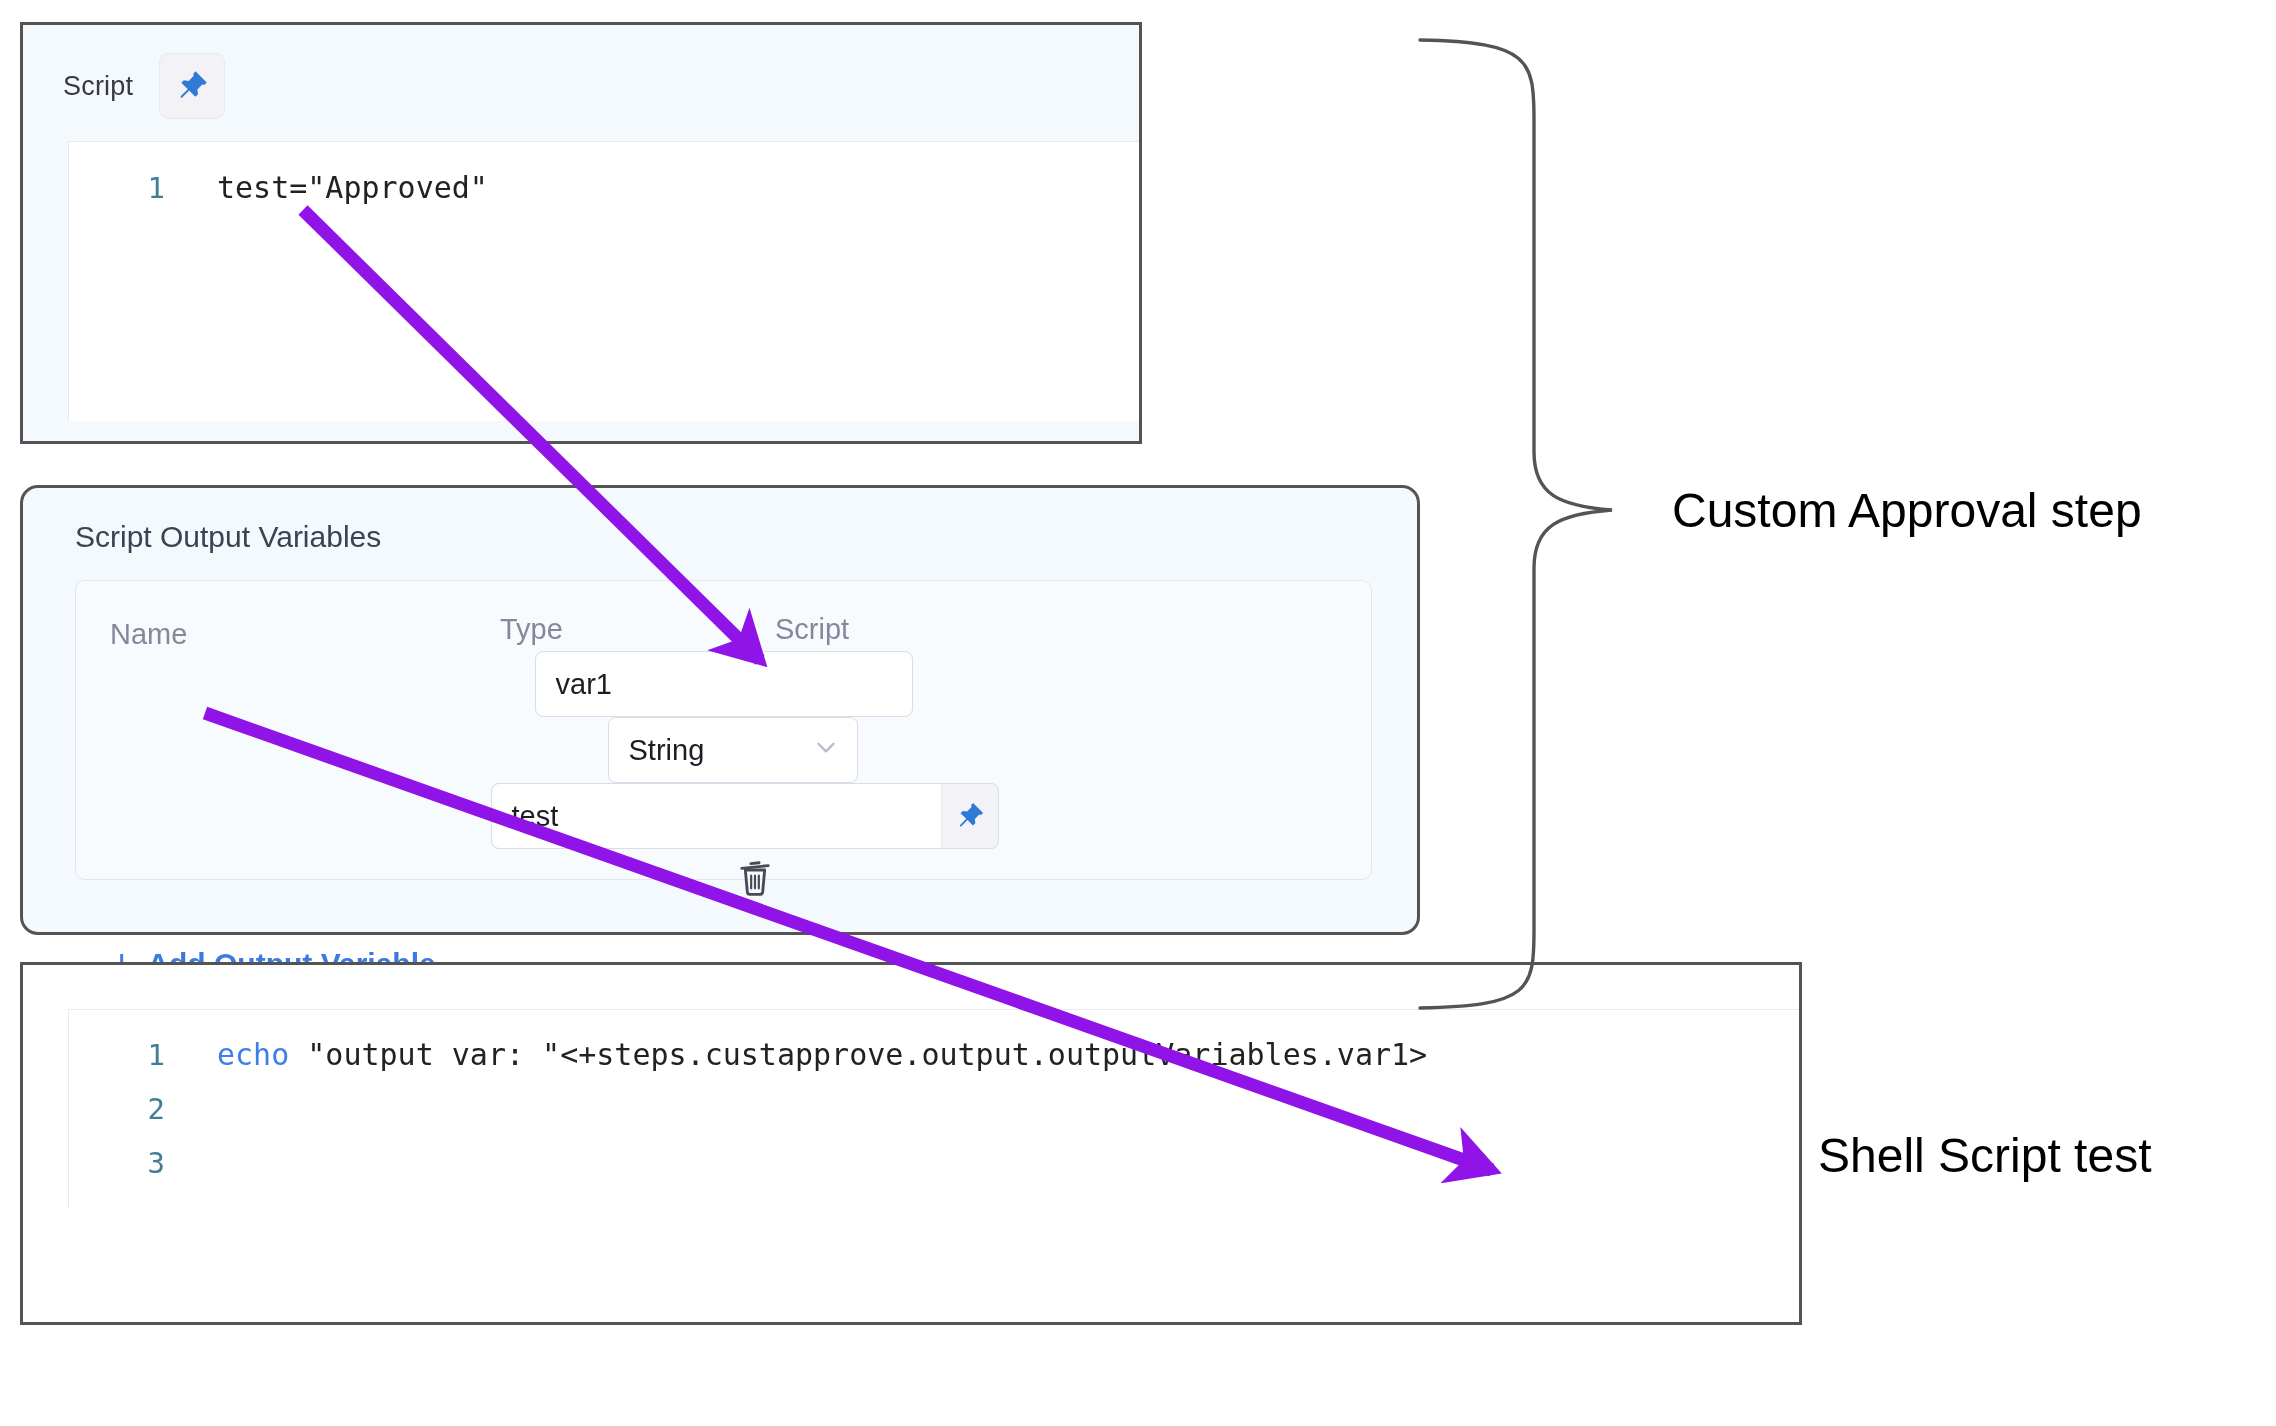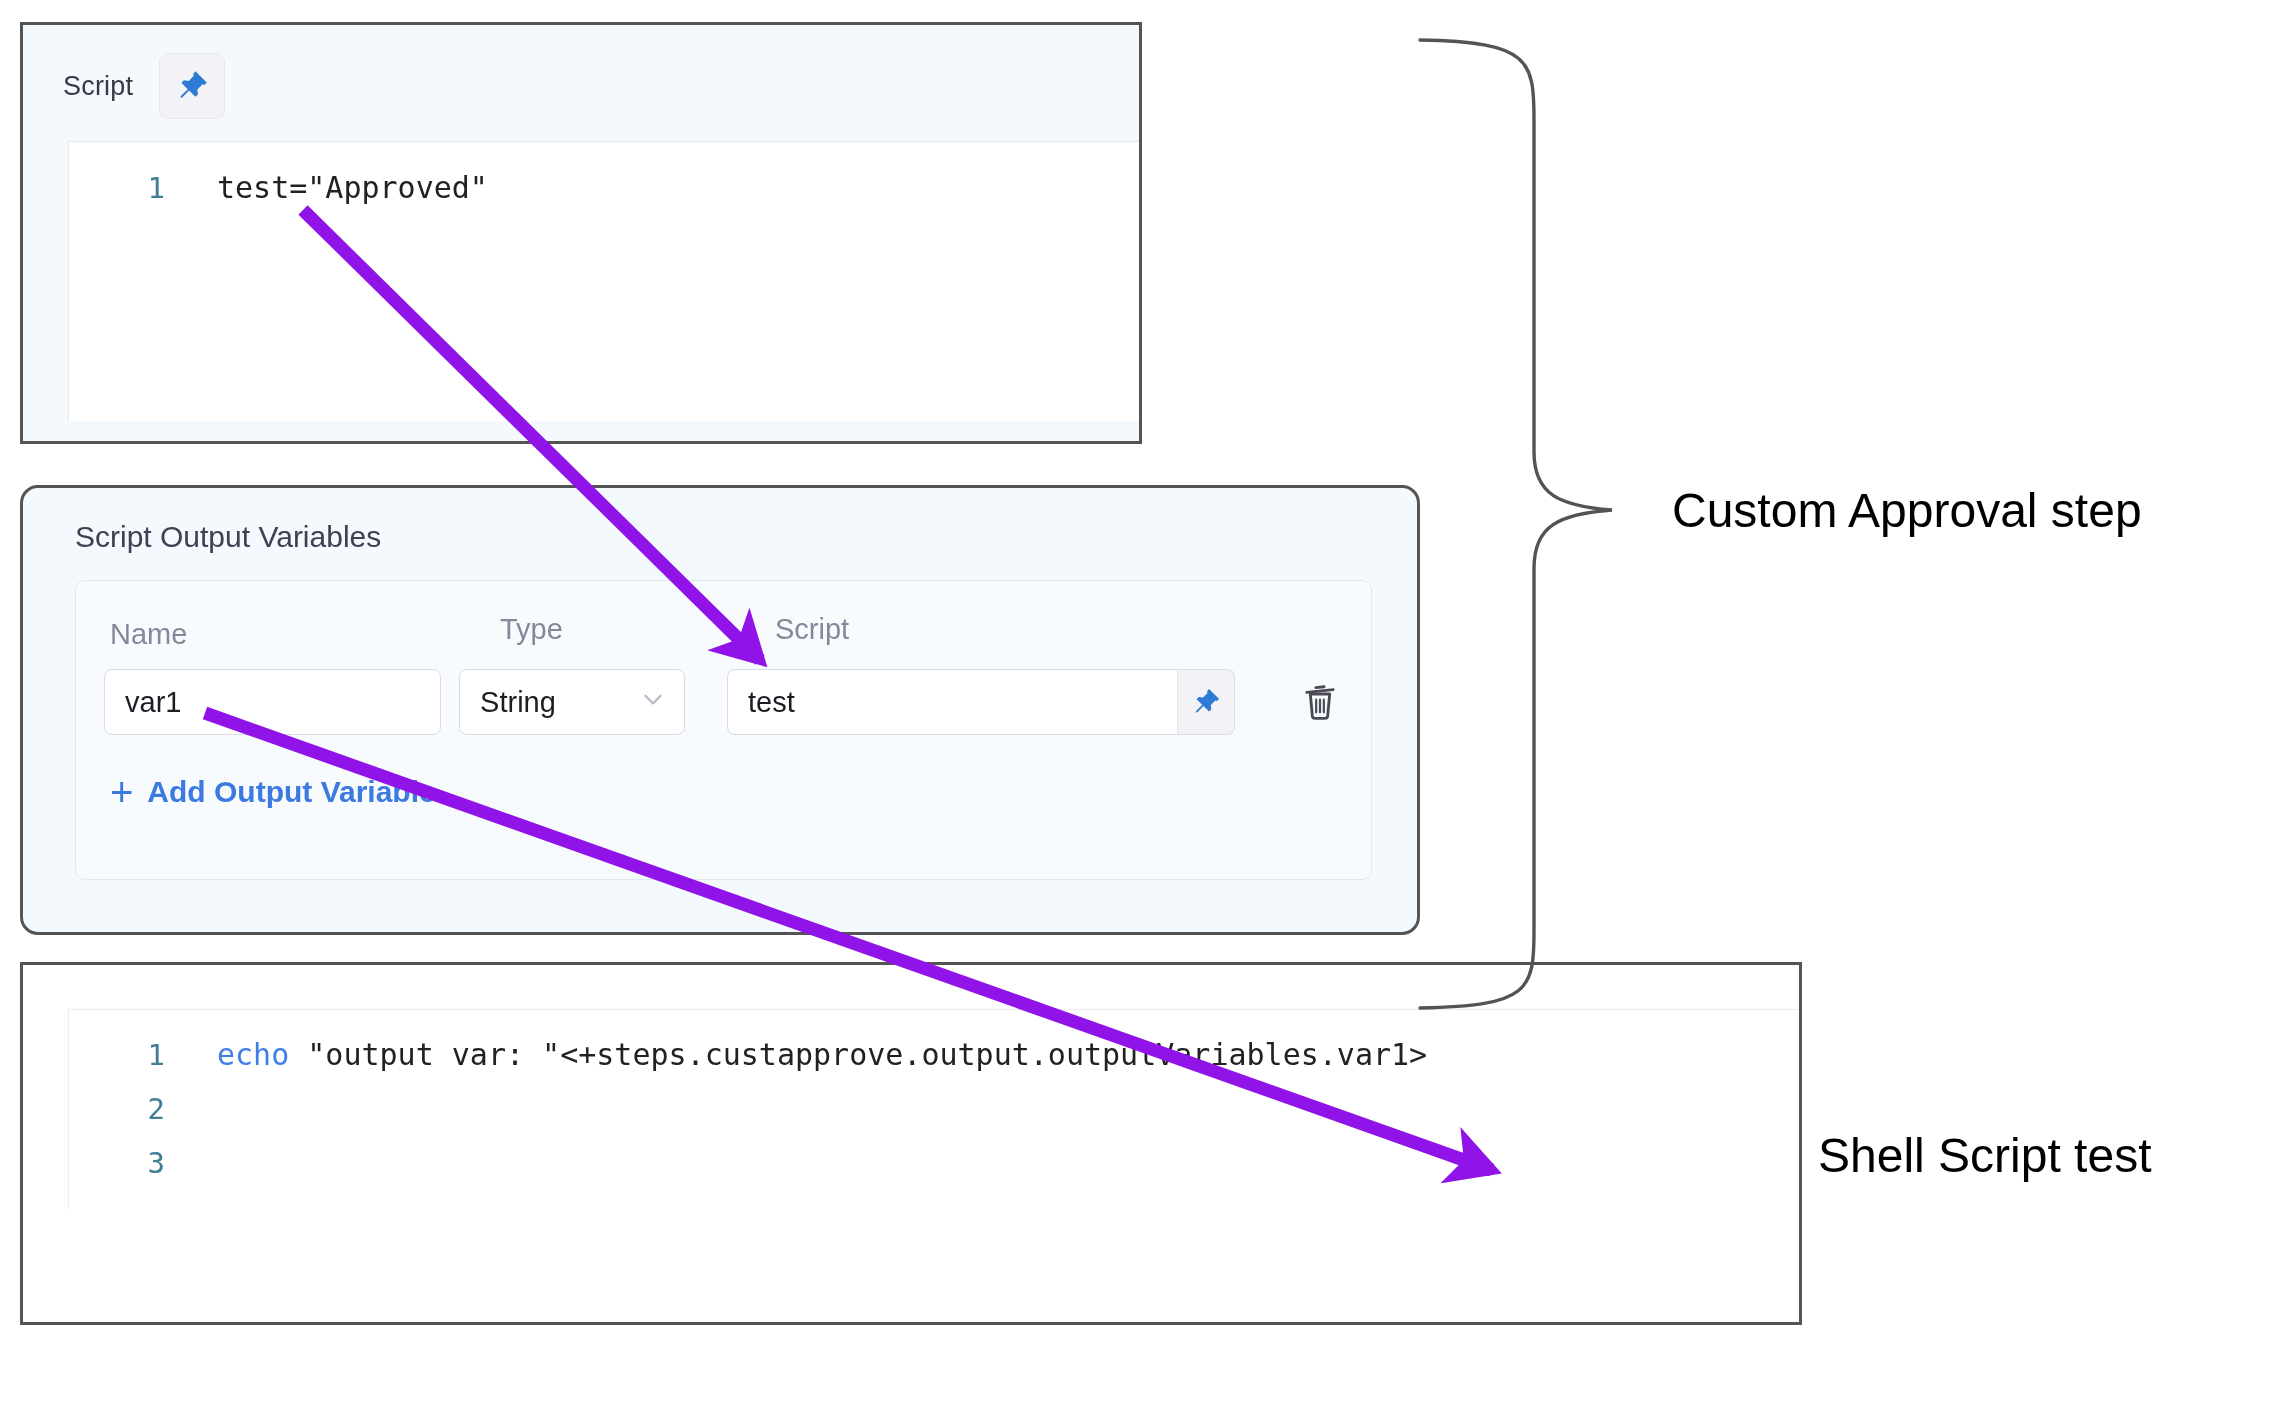--- a/index.html
+++ b/index.html
@@ -110,21 +110,21 @@
     font-size: 29px;
     color: #84889b;
     padding-left: 6px;
   }
   .ch-name  { width: 390px; margin-top: 11px; }
   .ch-type  { width: 275px; }
   .ch-value { width: 460px; }
   .row-fields {
     display: flex;
     align-items: center;
-    margin-top: 18px;
+    flex-direction: column;
   }
   .inp {
     box-sizing: border-box;
     height: 66px;
     border: 1px solid #d9dbe6;
     border-radius: 8px;
     background: #ffffff;
     font-size: 29px;
     color: #1c1c23;
     display: flex;

